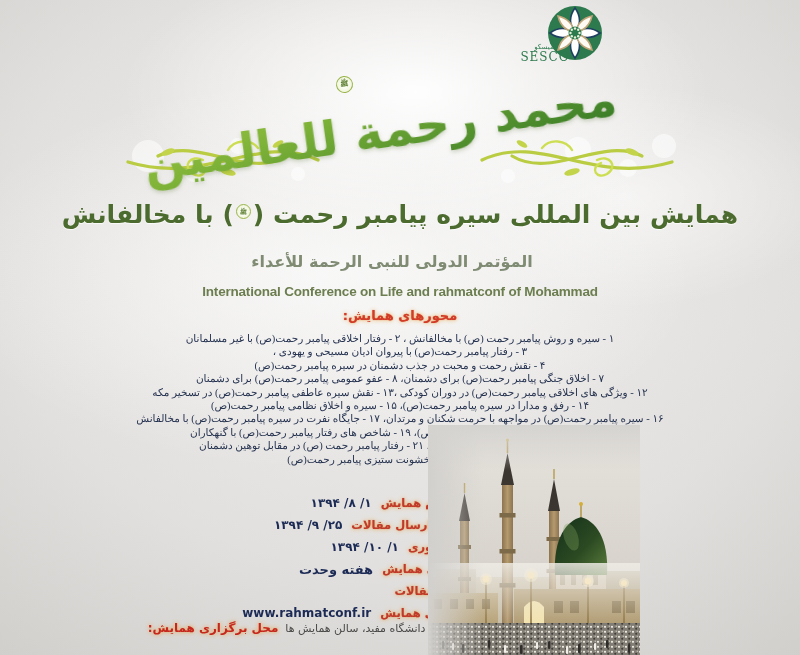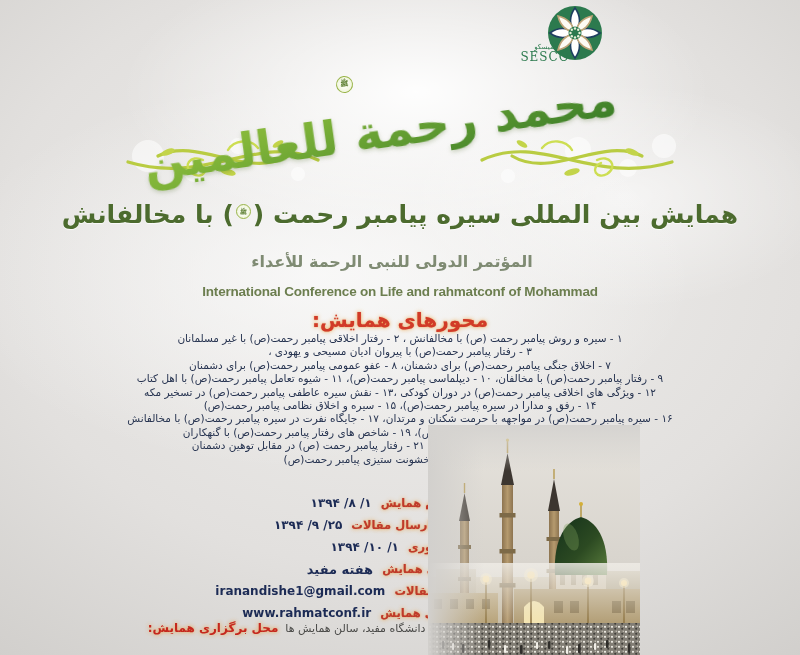--- a/index.html
+++ b/index.html
@@ -57,26 +57,26 @@
   }
   .title-en {
     position:absolute; left:0; right:0; top:284px; text-align:center;
     font-family:"Liberation Sans", sans-serif;
     font-size:13.5px; font-weight:bold; color:#6c7e4f; letter-spacing:-0.2px;
   }
 
   
   .topics-heading {
     position:absolute; left:0; right:0; top:308px; text-align:center; direction:rtl;
-    font-size:20px; font-weight:bold; color:#d13b28;
+    font-size:13px; font-weight:bold; color:#d13b28;
     text-shadow:0 0 4px rgba(237,164,63,.85), 0 0 1px rgba(210,60,30,.6);
   }
   .topics-list {
     position:absolute; left:90px; right:90px; top:332px; direction:rtl; text-align:center;
-    font-size:10.5px; line-height:13.4px; color:#263350; font-weight:500;
+    font-size:10.5px; line-height:13.4px; color:#263350; font-weight:500;font-family:Liberation Serif, serif;
   }
   .topic-line { white-space:nowrap; }
 
   
   .info-rows { position:absolute; right:295px; top:496px; width:330px; }
   .info-row {
     display:flex; direction:ltr; justify-content:flex-end; align-items:center;
     gap:9px; line-height:15px; margin-bottom:7px; white-space:nowrap;
   }
   .info-label {
@@ -180,22 +180,22 @@
   <div class="title-fa"><span>همایش بین المللی سیره پیامبر رحمت (</span><span class="stamp">ﷺ</span><span>) با مخالفانش</span></div>
 
   <div class="title-ar">المؤتمر الدولی للنبی الرحمة للأعداء</div>
 
   <div class="title-en">International Conference on Life and rahmatconf of Mohammad</div>
 
   <div class="topics-heading">محورهای همایش:</div>
   <div class="topics-list">
       <div class="topic-line">۱ - سیره و روش پیامبر رحمت (ص) با مخالفانش ، ۲ - رفتار اخلاقی پیامبر رحمت(ص) با غیر مسلمانان</div>
       <div class="topic-line">۳ - رفتار پیامبر رحمت(ص) با پیروان ادیان مسیحی و یهودی ،</div>
+      <div class="topic-line">۴ - نقش رحمت و محبت در جذب دشمنان در سیره پیامبر رحمت(ص)</div>
       <div class="topic-line">۷ - اخلاق جنگی پیامبر رحمت(ص) برای دشمنان، ۸ - عفو عمومی پیامبر رحمت(ص) برای دشمنان</div>
-      <div class="topic-line">۹ - رفتار پیامبر رحمت(ص) با مخالفان، ۱۰ - دیپلماسی پیامبر رحمت(ص)، ۱۱ - شیوه تعامل پیامبر رحمت(ص) با اهل کتاب</div>
       <div class="topic-line">۱۲ - ویژگی های اخلاقی پیامبر رحمت(ص) در دوران کودکی ،۱۳ - نقش سیره عاطفی پیامبر رحمت(ص) در تسخیر مکه</div>
       <div class="topic-line">۱۴ - رفق و مدارا در سیره پیامبر رحمت(ص)، ۱۵ - سیره و اخلاق نظامی پیامبر رحمت(ص)</div>
       <div class="topic-line">۱۶ - سیره پیامبر رحمت(ص) در مواجهه با حرمت شکنان و مرتدان، ۱۷ - جایگاه نفرت در سیره پیامبر رحمت(ص) با مخالفانش</div>
       <div class="topic-line">۱۸ - جذب دشمنان در سیره پیامبر رحمت(ص)، ۱۹ - شاخص های رفتار پیامبر رحمت(ص) با گنهکاران</div>
       <div class="topic-line">۲۰ - سیره صلح جویانه پیامبر رحمت(ص)، ۲۱ - رفتار پیامبر رحمت (ص) در مقابل توهین دشمنان</div>
       <div class="topic-line">۲۲ - صلح دوستی و خشونت ستیزی پیامبر رحمت(ص)</div>
     </div>
 
   <div class="info-rows">
       <div class="info-row">
@@ -204,25 +204,24 @@
       </div>
       <div class="info-row">
         <span class="info-value ltr">۱۳۹۴ /۹ /۲۵</span>
         <span class="info-label">آخرین مهلت ارسال مقالات</span>
       </div>
       <div class="info-row">
         <span class="info-value ltr">۱۳۹۴ /۱۰ /۱</span>
         <span class="info-label">اعلام نتایج داوری</span>
       </div>
       <div class="info-row">
-        <span class="info-value">هفته مفید</span>
+        <span class="info-value">هفته وحدت</span>
         <span class="info-label">زمان برگزاری همایش</span>
       </div>
       <div class="info-row">
-        <span class="info-value ltr">iranandishe1@gmail.com</span>
         <span class="info-label">نحوه ارسال مقالات</span>
       </div>
       <div class="info-row">
         <span class="info-value ltr">www.rahmatconf.ir</span>
         <span class="info-label">پایگاه اینترنتی همایش</span>
       </div>
     </div>
 
   <div class="venue">
     <span class="venue-label">محل برگزاری همایش:</span>

